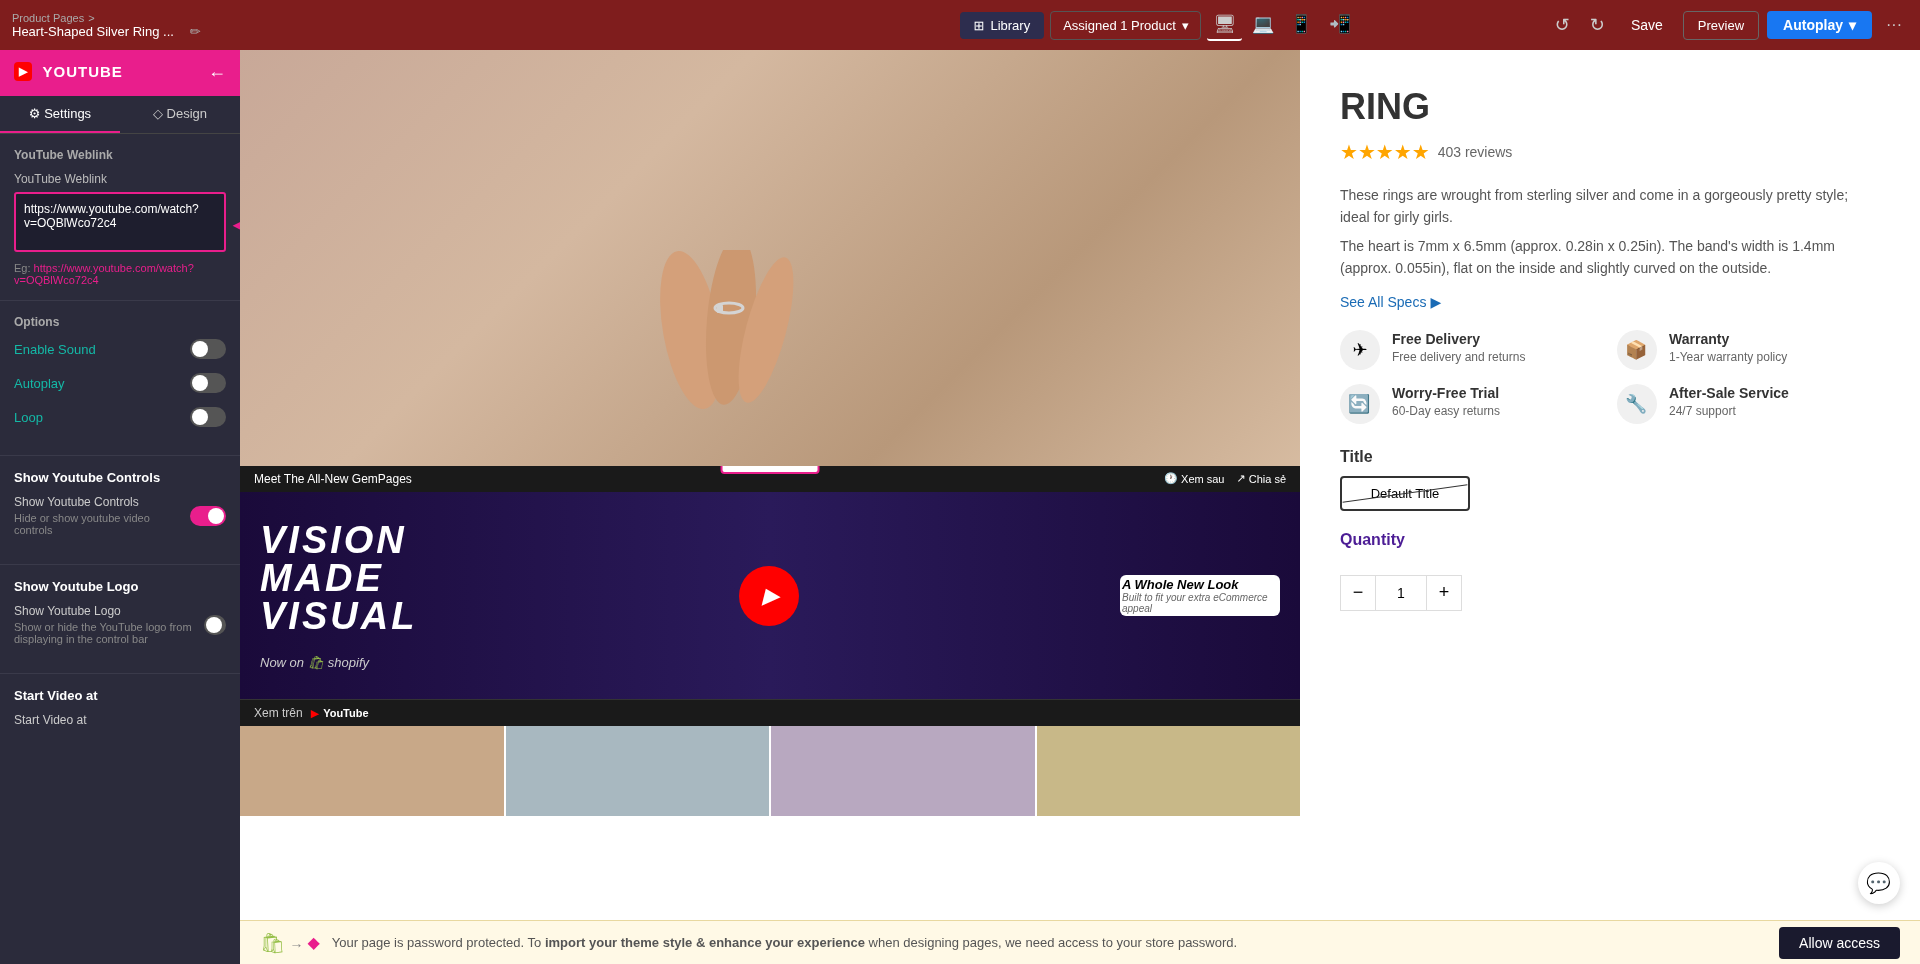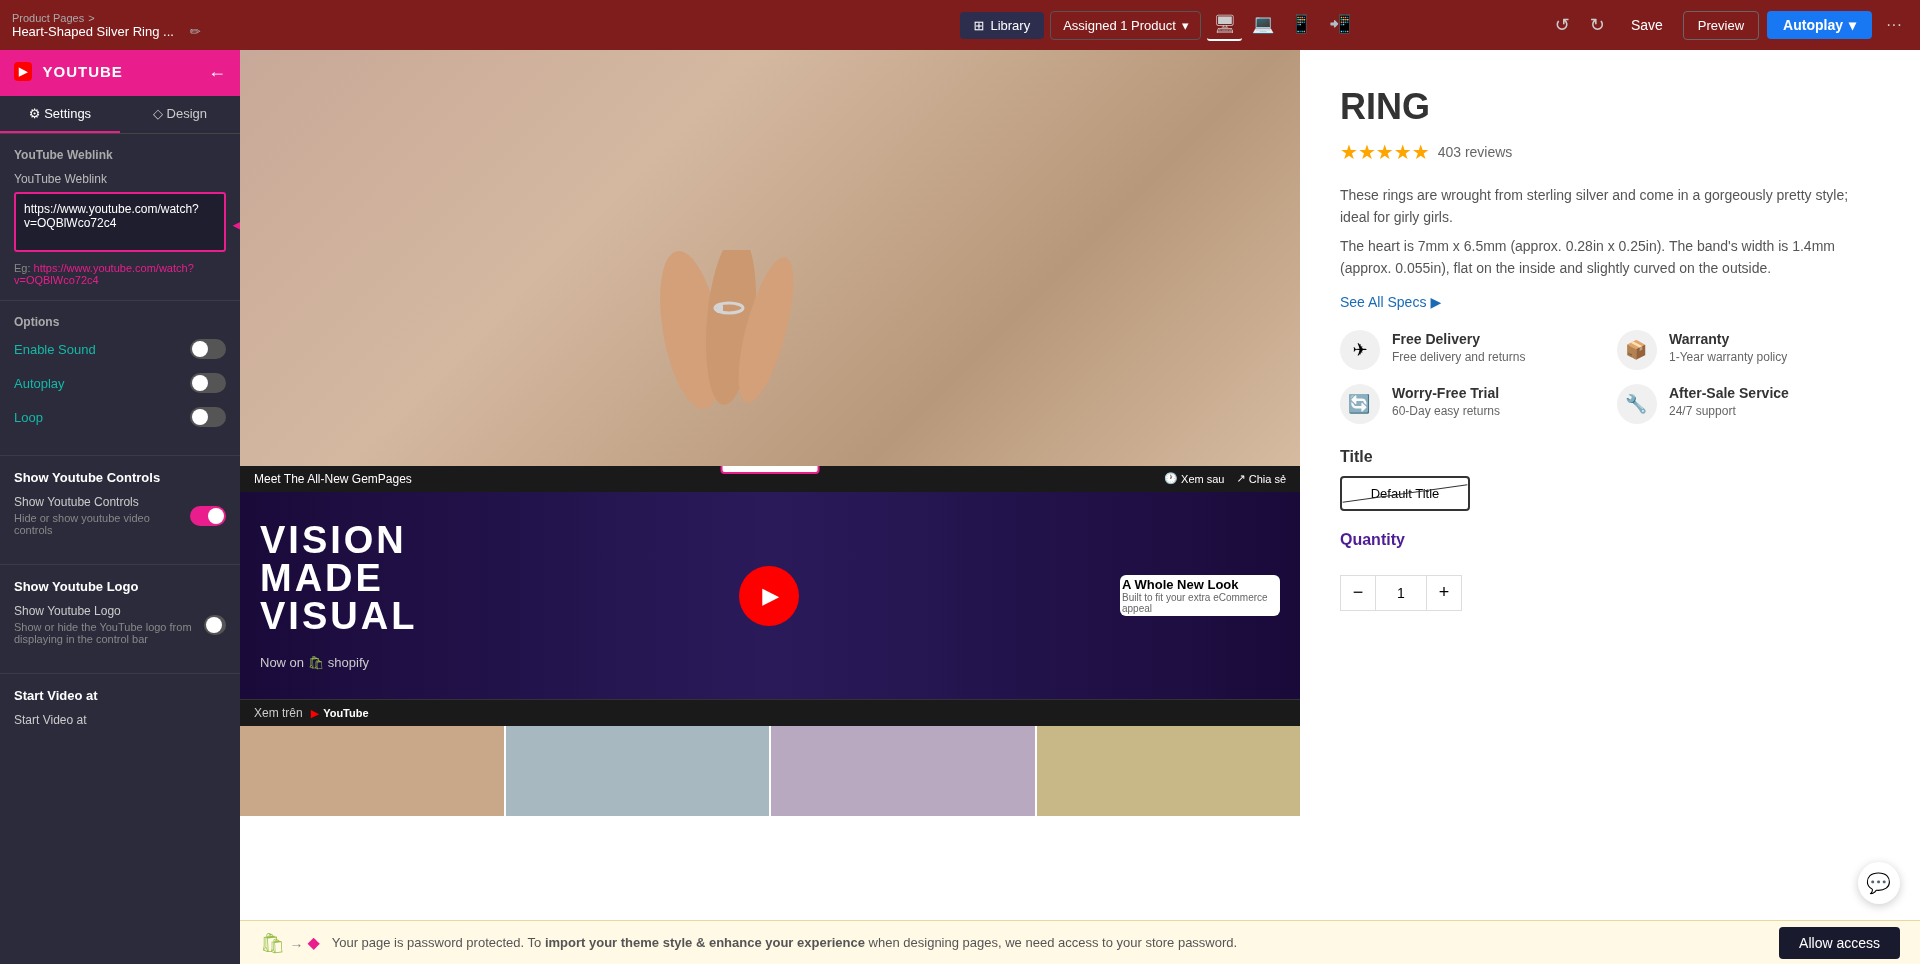--- a/index.html
+++ b/index.html
@@ -95,21 +95,21 @@
     }
     .yt-label {
       position: absolute; top: -18px; left: 50%; transform: translateX(-50%);
       background: #fff; border: 2px solid #e91e8c; border-radius: 4px;
       padding: 2px 10px; font-size: 12px; color: #333; display: flex; align-items: center; gap: 4px;
       white-space: nowrap; z-index: 10;
     }
     .yt-label-dot { color: #e91e8c; font-size: 16px; }
     .yt-label-arrow { color: #e91e8c; font-size: 14px; }
 
-    .yt-content { flex: 1; display: flex; align-items: center; justify-content: center; position: relative; }
+    .yt-content { flex: 1; display: flex; align-items: center; justify-content: center; position: relative; font-style: italic; }
     .yt-play-btn {
       width: 60px; height: 60px; background: #ff0000; border-radius: 50%;
       display: flex; align-items: center; justify-content: center; cursor: pointer; z-index: 5;
     }
     .yt-play-btn::after { content: '▶'; color: #fff; font-size: 22px; margin-left: 4px; }
 
     .yt-bg-content {
       position: absolute; inset: 0; display: flex; align-items: center;
       justify-content: space-between; padding: 20px;
       background: linear-gradient(to right, #1a0a3a 0%, #2a1a5a 50%, #1a0a3a 100%);

